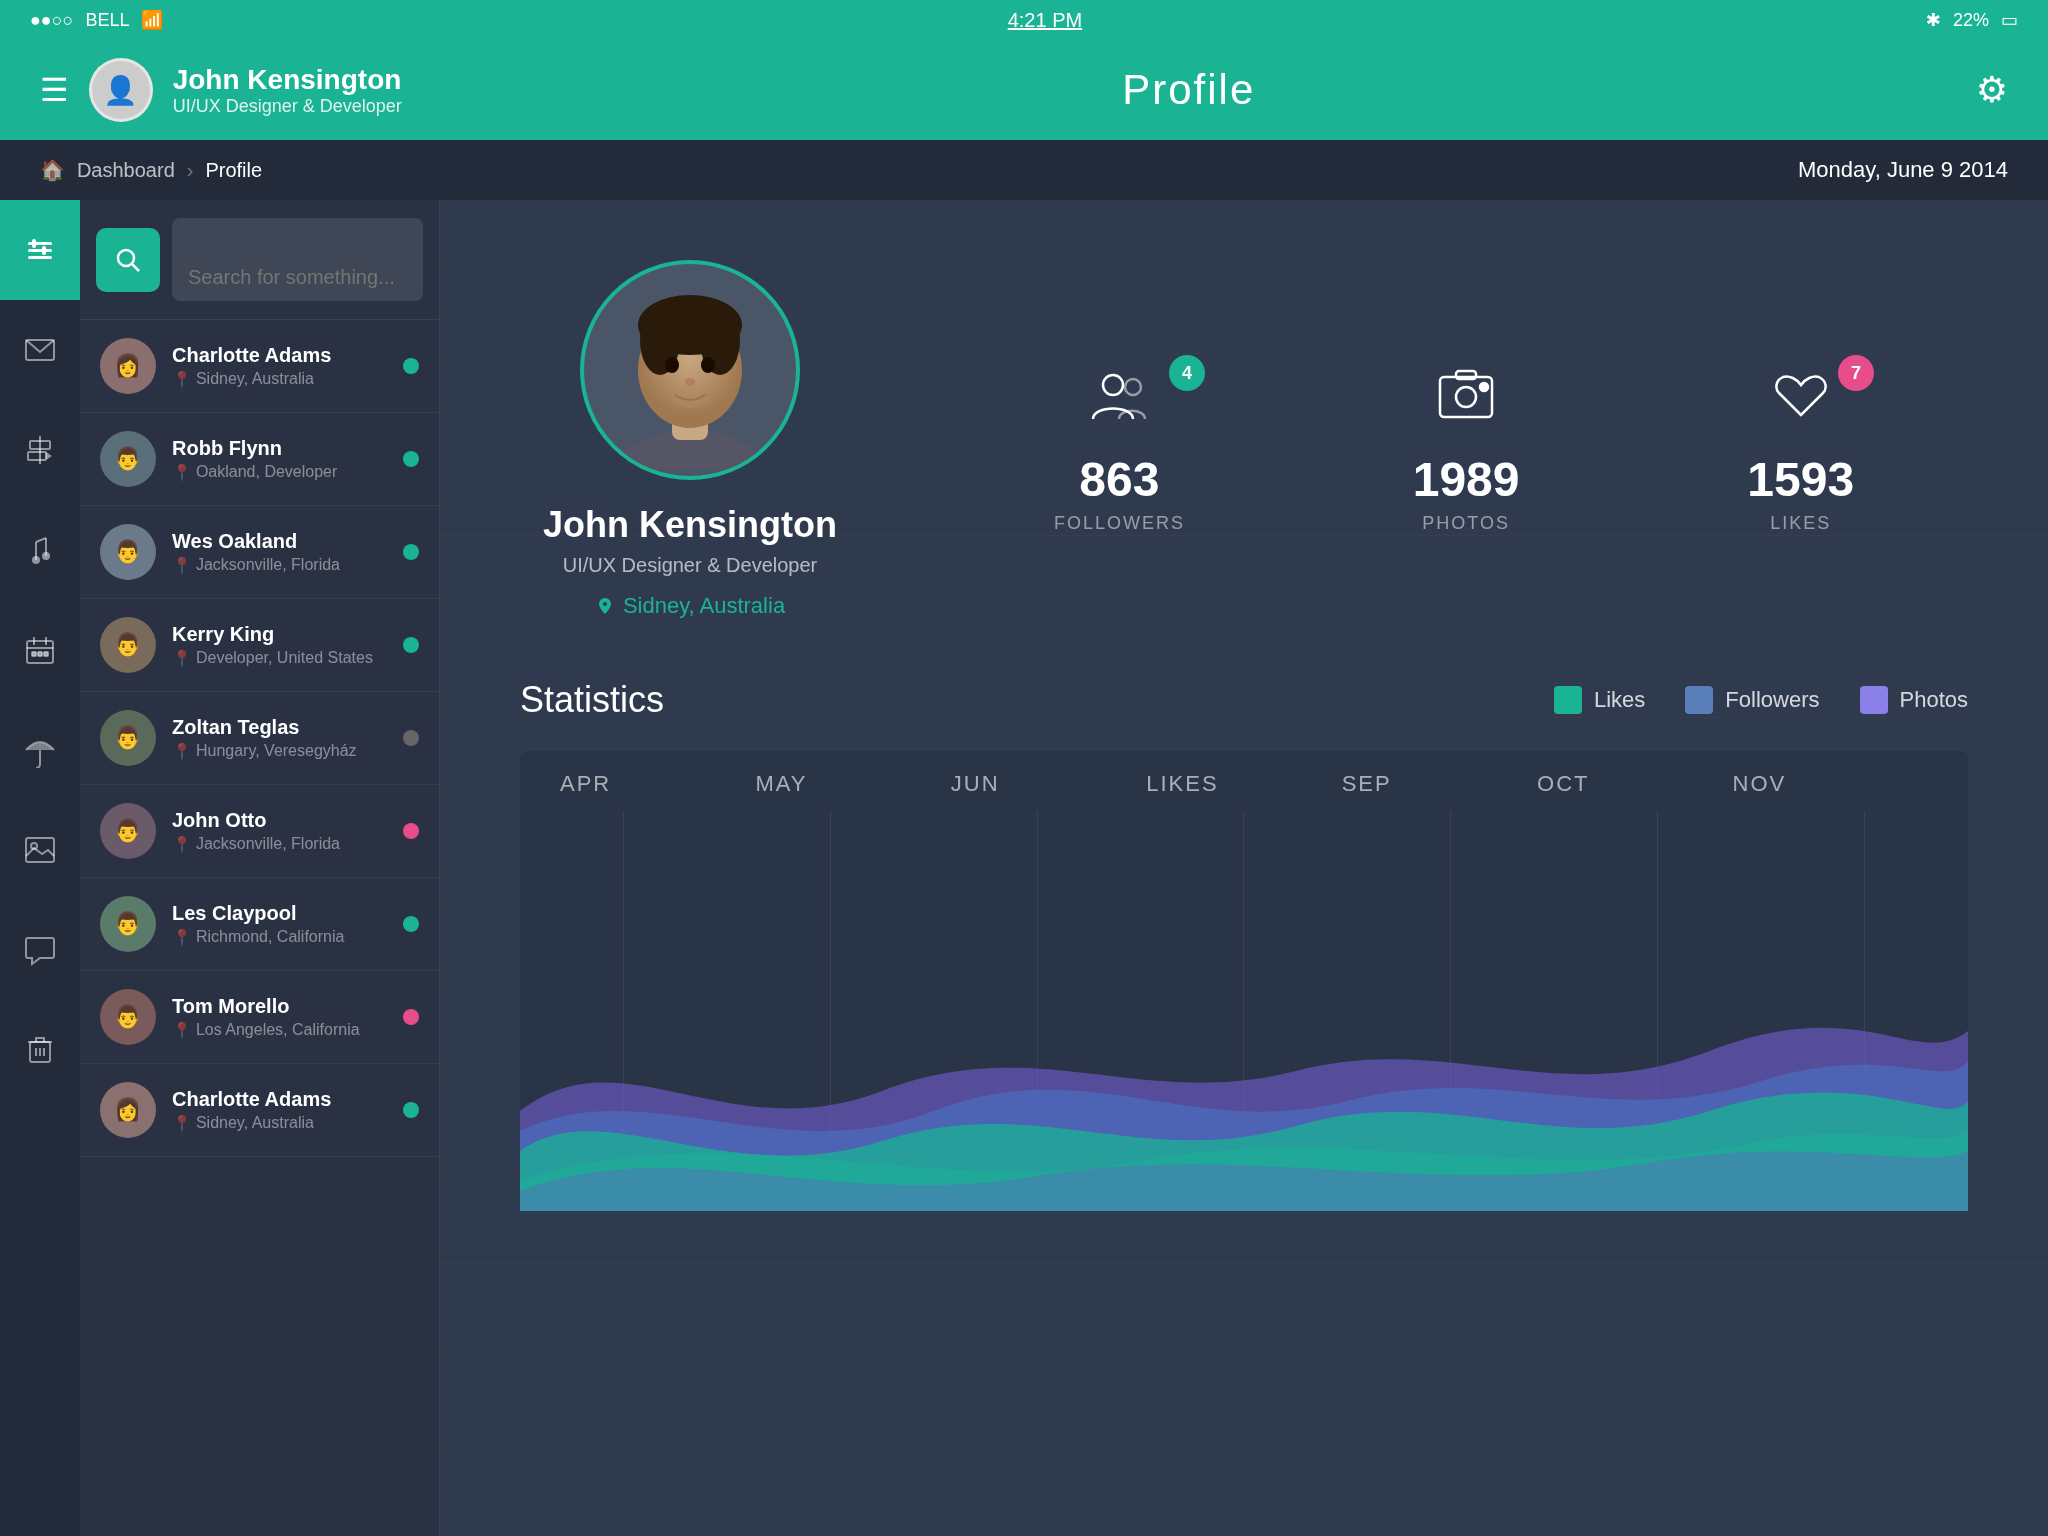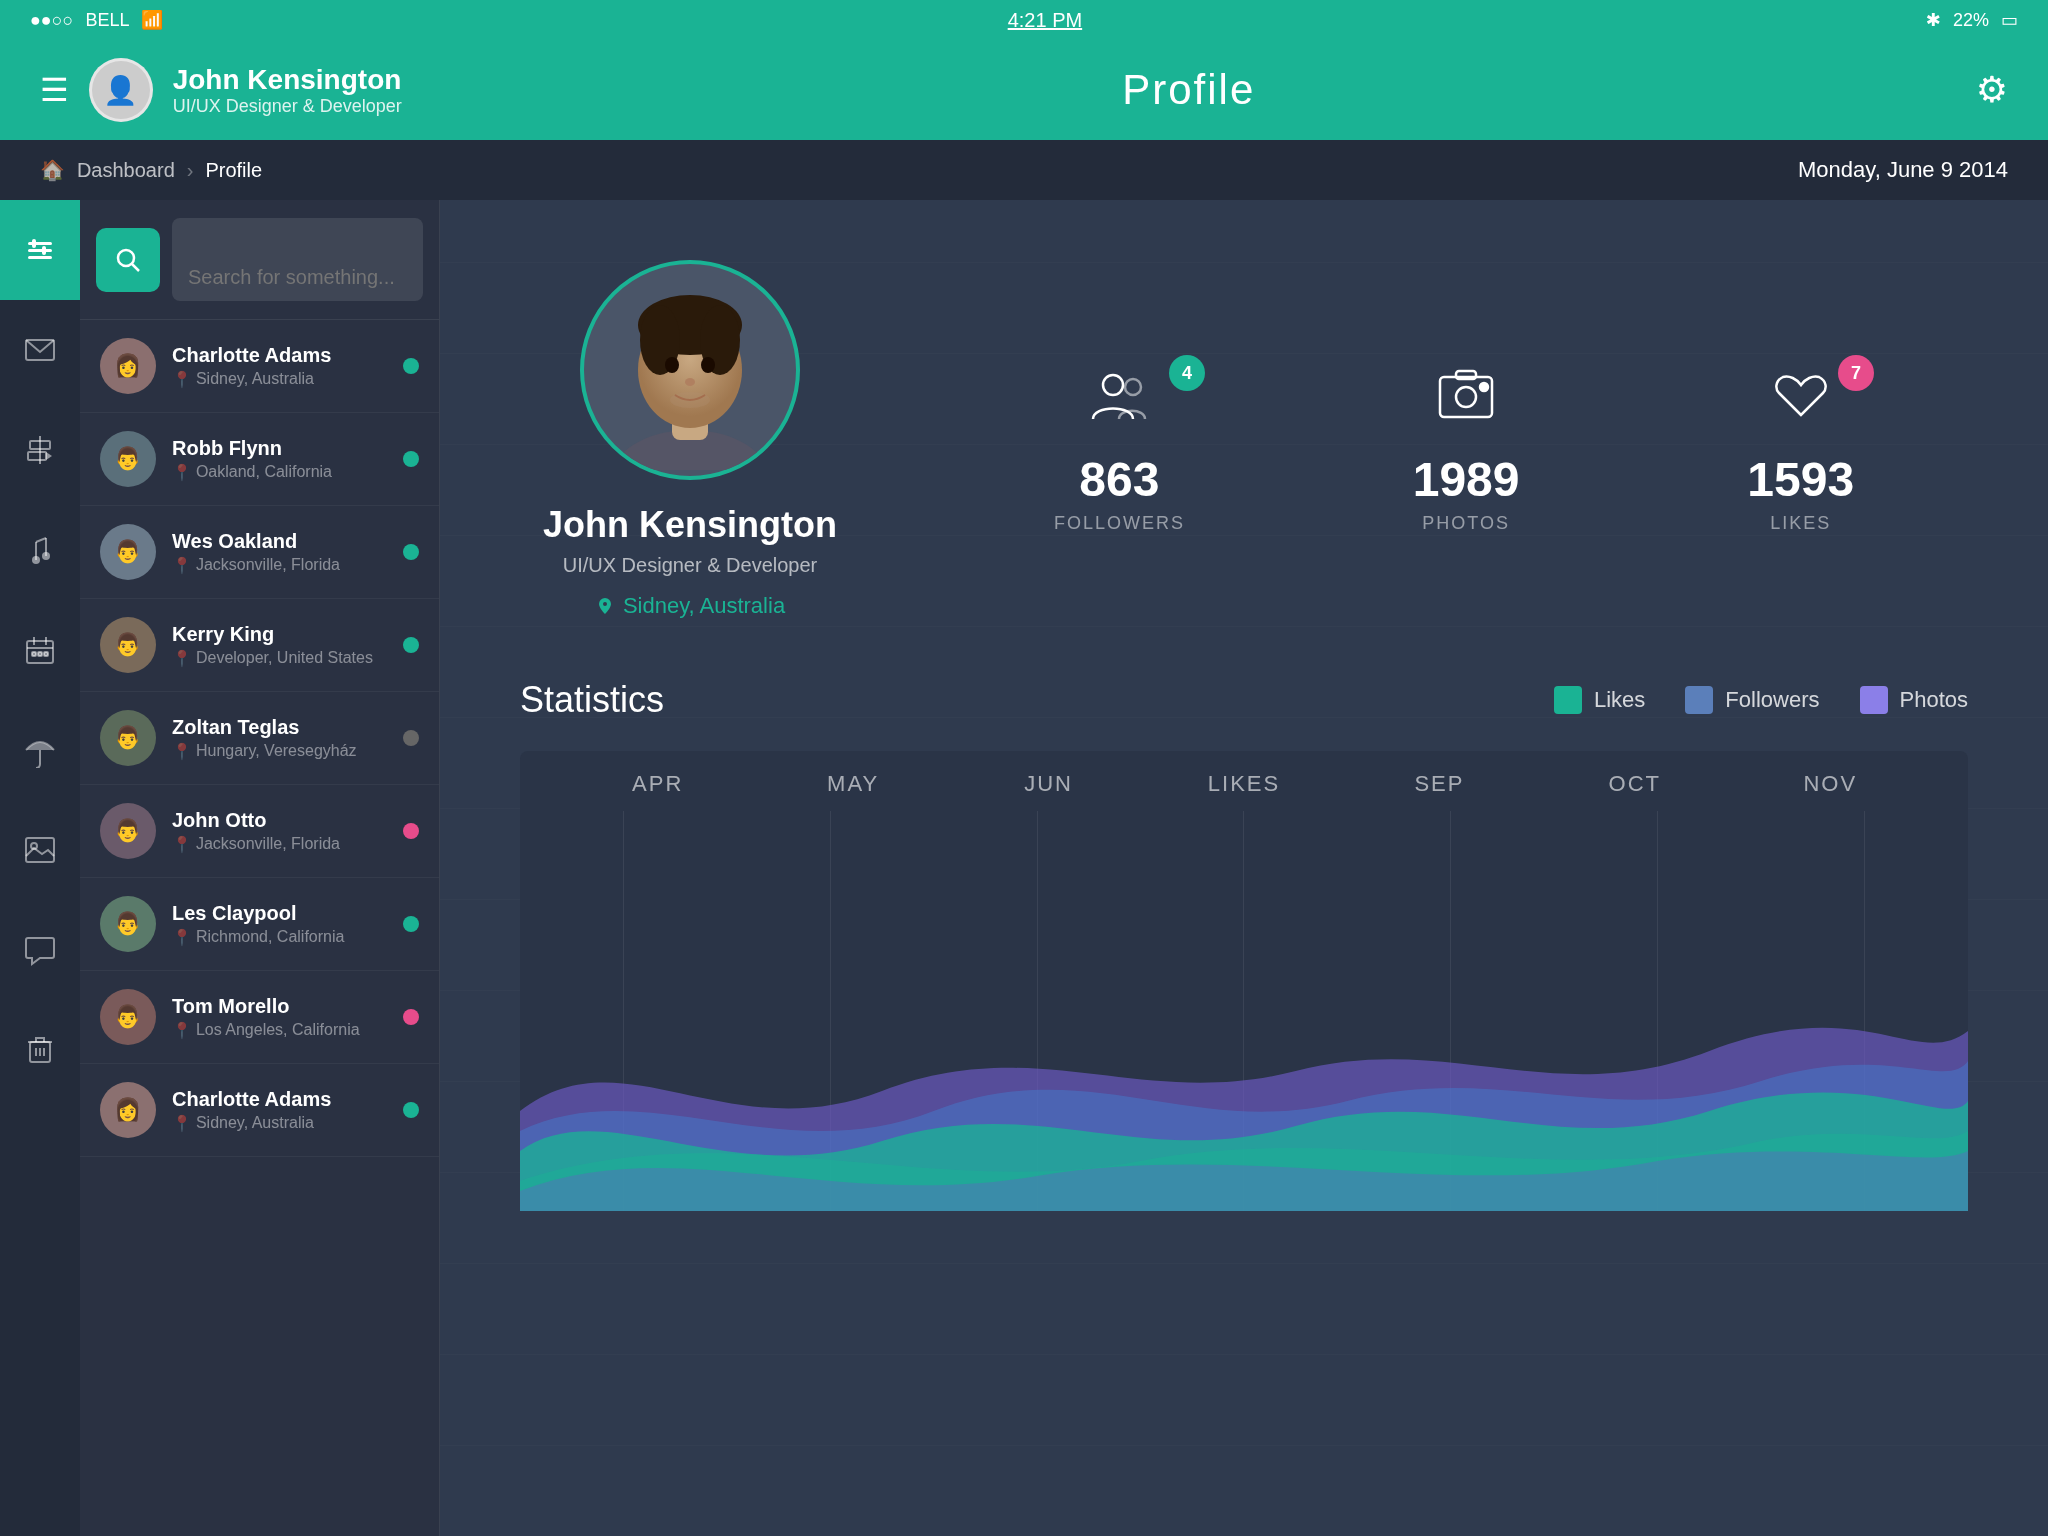--- a/index.html
+++ b/index.html
@@ -280,21 +280,21 @@
       overflow: hidden;
     }
     .chart-months {
       display: flex;
       justify-content: space-around;
       padding: 20px 40px 0;
       color: rgba(255,255,255,0.6);
       font-size: 22px;
       letter-spacing: 2px;
     }
-    .chart-month { flex: 1; text-align: center; }
+    .chart-month { flex: 1; }
     .chart-grid-lines {
       position: absolute;
       top: 60px; left: 0; right: 0; bottom: 0;
       display: flex;
       justify-content: space-around;
     }
     .grid-line {
       width: 1px;
       background: rgba(255,255,255,0.08);
       height: 100%;
@@ -452,21 +452,21 @@
       </div>
       <div class="contact-dot dot-teal"></div>
     </div>
 
     <div class="contact-item">
       <div class="contact-avatar" style="background:#5a6f7a;">👨</div>
       <div class="contact-info">
         <div class="contact-name">Robb Flynn</div>
         <div class="contact-location">
           <span>📍</span>
-          <span>Oakland, California</span>
+          <span>Oakland, Developer</span>
         </div>
       </div>
       <div class="contact-dot dot-teal"></div>
     </div>
 
     <div class="contact-item">
       <div class="contact-avatar" style="background:#6a7a8a;">👨</div>
       <div class="contact-info">
         <div class="contact-name">Wes Oakland</div>
         <div class="contact-location">

